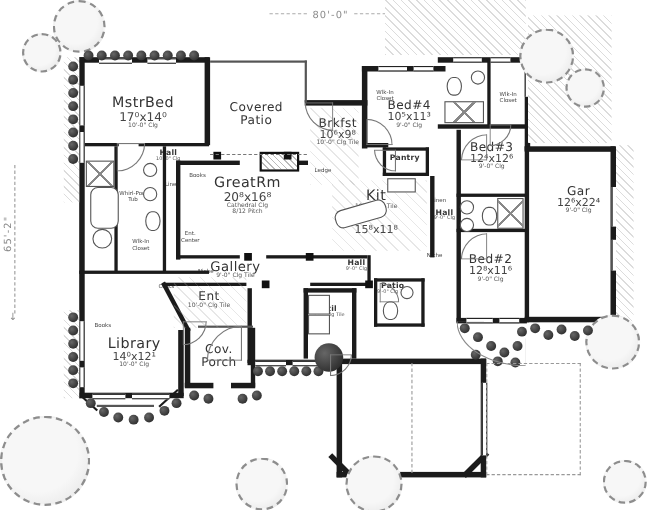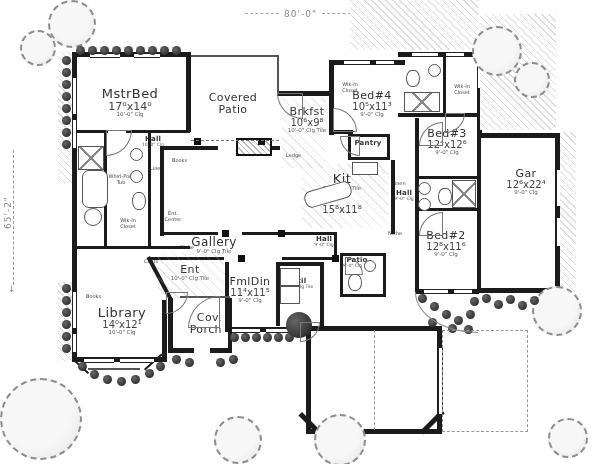--- a/index.html
+++ b/index.html
@@ -74,20 +74,26 @@
   <div class="room" style="left:447px;top:128px;">
     <div class="rname md">Bed#3</div>
     <div class="rdims">12⁴x12⁶</div>
     <div class="rclg">9'-0" Clg</div>
   </div>
   <div class="room" style="left:526px;top:168px;">
     <div class="rname md">Gar</div>
     <div class="rdims">12⁶x22⁴</div>
     <div class="rclg">9'-0" Clg</div>
   </div>
+  <div class="room" style="left:225px;top:160px;">
+    <div class="rname lg">GreatRm</div>
+    <div class="rdims lg">20⁸x16⁸</div>
+    <div class="rclg">Cathedral Clg</div>
+    <div class="rclg">8/12 Pitch</div>
+  </div>
   <div class="room" style="left:342px;top:172px;">
     <div class="rname lg">Kit</div>
     <div class="rclg">10'-0" Clg Tile</div>
     <div class="rdims" style="margin-top:14px;">15⁸x11⁸</div>
   </div>
   <div class="room" style="left:214px;top:236px;">
     <div class="rname">Gallery</div>
     <div class="rclg">9'-0" Clg Tile</div>
   </div>
   <div class="room" style="left:153px;top:136px;">
@@ -108,35 +114,30 @@
     <div class="rclg">9'-0" Clg</div>
   </div>
   <div class="room" style="left:357px;top:257px;">
     <div class="rname sm">Patio</div>
     <div class="rclg" style="font-size:4.5px;">9'-0" Clg Tile</div>
   </div>
   <div class="room" style="left:190px;top:264px;">
     <div class="rname md">Ent</div>
     <div class="rclg">10'-0" Clg Tile</div>
   </div>
-  <div class="room" style="left:250px;top:276px;">
-    <div class="rname md">FmlDin</div>
-    <div class="rdims">11⁴x11⁵</div>
-    <div class="rclg">9'-0" Clg</div>
-  </div>
   <div class="room" style="left:299px;top:278px;">
     <div class="rname sm">Util</div>
     <div class="rclg" style="font-size:4.5px;">9'-0" Clg Tile</div>
   </div>
   <div class="room" style="left:122px;top:306px;">
     <div class="rname lg">Library</div>
     <div class="rdims">14⁰x12¹</div>
     <div class="rclg">10'-0" Clg</div>
   </div>
-  <div class="room" style="left:199px;top:312px;width:46px;text-align:right;">
+  <div class="room" style="left:199px;top:312px;width:46px;">
     <div class="rname md">Cov. Porch</div>
   </div>
   <div class="room" style="left:368px;top:140px;">
     <div class="rname sm">Pantry</div>
   </div>
 
   <div class="note" style="left:172px;top:158px;">Books</div>
   <div class="note" style="left:86px;top:294px;">Books</div>
   <div class="note" style="left:150px;top:166px;">Linen</div>
   <div class="note" style="left:392px;top:181px;">Linen</div>

